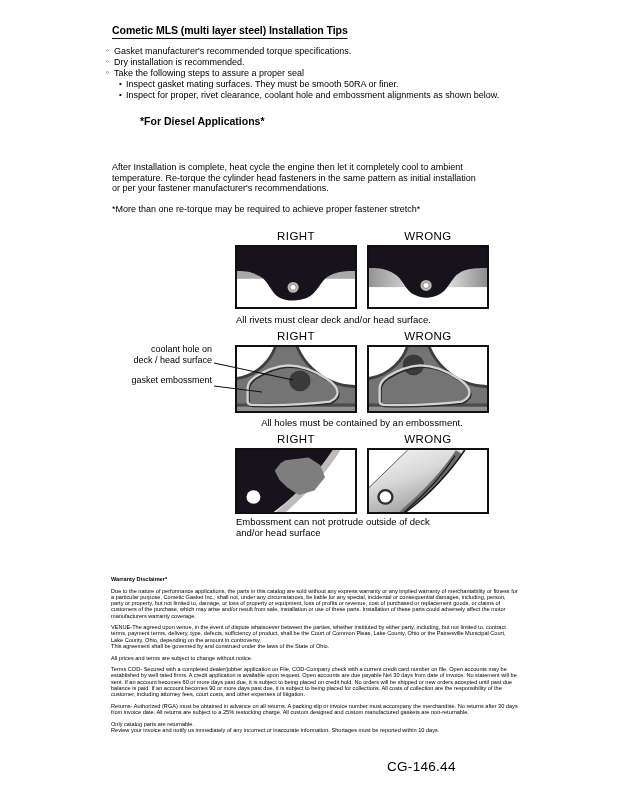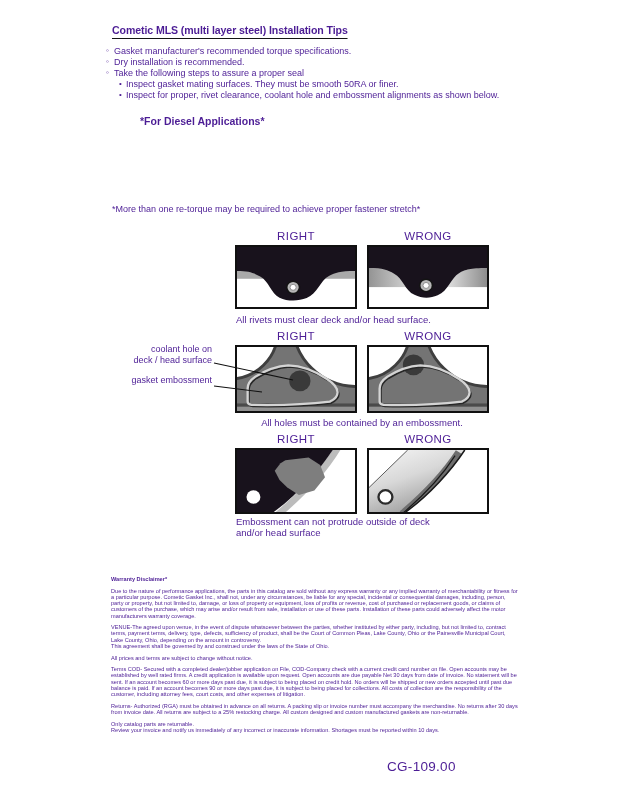--- a/index.html
+++ b/index.html
@@ -1,17 +1,17 @@
 <!DOCTYPE html>
 <html><head>
 <meta charset="utf-8">
 <style>
   html,body{margin:0;padding:0;background:#ffffff;}
   .page{position:relative;width:618px;height:800px;background:#ffffff;overflow:hidden;
-        font-family:"Liberation Sans","DejaVu Sans",sans-serif;color:#4c1d95;}
+        font-family:"Liberation Sans","DejaVu Sans",sans-serif;color:#000000;}
 
   
   .title{position:absolute;left:112px;top:24px;font-size:11.5px;font-weight:bold;
          letter-spacing:-0.1px;transform:scaleX(0.92);transform-origin:left top;
          border-bottom:1.6px solid #141414;padding-bottom:2px;white-space:nowrap;}
 
   
   .tips{position:absolute;left:106px;top:46px;margin:0;padding:0;list-style:none;
         font-size:9px;line-height:10.9px;}
   .tips li{display:flex;white-space:nowrap;}
@@ -66,20 +66,23 @@
       <span class="mk">•</span>
       <span>Inspect gasket mating surfaces.  They must be smooth 50RA or finer.</span>
     </li>
     <li class="l2">
       <span class="mk">•</span>
       <span>Inspect for proper, rivet clearance, coolant hole and embossment alignments as shown below.</span>
     </li>
   </ul>
 
   <div class="dslhead">*For Diesel Applications*</div>
+  <div class="para p2">After Installation is complete, heat cycle the engine then let it completely cool to ambient
+temperature. Re-torque the cylinder head fasteners in the same pattern as initial installation
+or per your fastener manufacturer's recommendations.</div>
   <div class="para pnote">*More than one re-torque may be required to achieve proper fastener stretch*</div>
 
   <div class="dlabel" style="left:235px;top:230px;">RIGHT</div>
   <div class="dlabel" style="left:367px;top:230px;">WRONG</div>
 
   <div class="panel" style="left:235px;top:245px;">
     <svg width="118" height="60" viewBox="0 0 122 64" preserveAspectRatio="none">
       <rect x="0" y="0" width="122" height="64" fill="#ffffff"></rect>
       <rect x="0" y="25" width="122" height="9" fill="#a9a9a9"></rect>
       <rect x="0" y="34" width="122" height="30" fill="#ffffff"></rect>
@@ -195,15 +198,15 @@
     <p class="dz">Due to the nature of performance applications, the parts in this catalog are sold without any express warranty or any implied warranty of merchantability or fitness for a particular purpose.  Cometic Gasket Inc., shall not, under any circumstances, be liable for any special, incidental or consequential damages, including, person, party or property, but not limited to, damage, or loss of property or equipment, loss of profits or revenue, cost of purchased or replacement goods, or claims of customers of the purchase, which may arise and/or result from sale, installation or use of these parts.  Installation of these parts could adversely affect the motor manufacturers warranty coverage.</p>
     <p class="dz tight">VENUE-The agreed upon venue, in the event of dispute whatsoever between the parties, whether instituted by either party, including, but not limited to, contract terms, payment terms, delivery, type, defects, sufficiency of product, shall be the Court of Common Pleas, Lake County, Ohio or the Painesville Municipal Court, Lake County, Ohio, depending on the amount in controversy.</p>
     <p class="dz">This agreement shall be governed by and construed under the laws of the State of Ohio.</p>
     <p class="dz">All prices and terms are subject to change without notice.</p>
     <p class="dz">Terms COD- Secured with a completed dealer/jobber application on File, COD-Company check with a current credit card number on file.  Open accounts may be established by well rated firms.  A credit application is available upon request.  Open accounts are due payable Net 30 days from date of invoice.  No statement will be sent.  If an account becomes 60 or more days past due, it is subject to being placed on credit hold.  No orders will be shipped or new orders accepted until past due balance is paid.  If an account becomes 90 or more days past due, it is subject to being placed for collections.  All costs of collection are the responsibility of the customer, including attorney fees, court costs, and other expenses of litigation.</p>
     <p class="dz">Returns- Authorized (RGA) must be obtained in advance on all returns.  A packing slip or invoice number must accompany the merchandise.  No returns after 30 days from invoice date.  All returns are subject to a 25% restocking charge.  All custom designed and custom manufactured gaskets are non-returnable.</p>
     <p class="dz tight">Only catalog parts are returnable.</p>
     <p class="dz">Review your invoice and notify us immediately of any incorrect or inaccurate information.  Shortages must be reported within 10 days.</p>
   </div>
 
-  <div class="pagenum">CG-109.00</div>
+  <div class="pagenum">CG-146.44</div>
 
 </div>
 
 </body></html>

